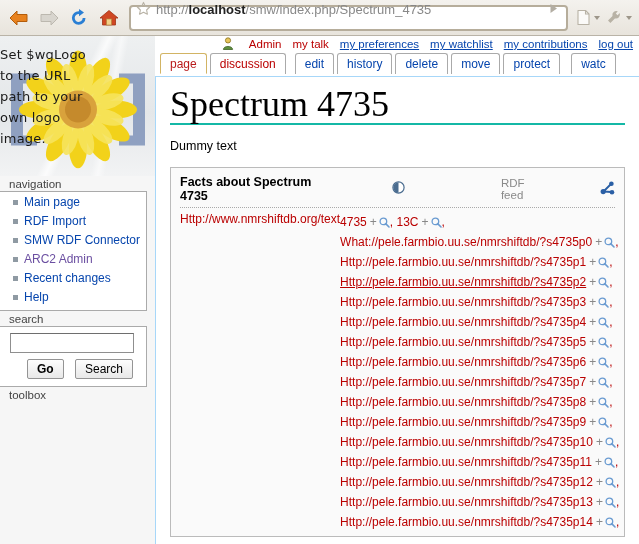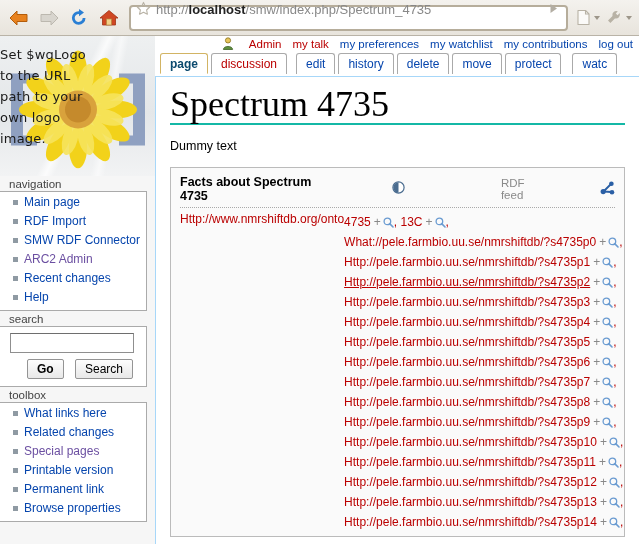--- a/index.html
+++ b/index.html
@@ -190,21 +190,21 @@
     height: 17px;
     padding-right: 6px;
     text-align: right;
     font-size: 11.5px;
     line-height: 17px;
     white-space: nowrap;
     background: #ffffff;
   }
   #personal-bar a { text-decoration: none; margin-left: 11px; }
   #personal-bar a.new { color: #ba0000; }
-  #personal-bar a.normal { color: #0645ad; }
+  #personal-bar a.normal { color: #0645ad; text-decoration: underline; }
   #user-icon { vertical-align: -2px; margin-right: 1px; }
 
   #tabs-bar {
     position: relative;
     height: 23px;
     white-space: nowrap;
     padding-left: 5px;
     background: #ffffff;
   }
   .tab {
@@ -216,22 +216,22 @@
     font-size: 12px;
     border: 1px solid #aaaaaa;
     border-bottom: none;
     border-radius: 3px 3px 0 0;
     background: #ffffff;
     color: #0645ad;
     text-decoration: none;
     vertical-align: bottom;
   }
   .tab.selected {
-    font-weight: bold;
-    color: #0c4a6e;
+    font-weight: normal;
+    color: #b91c1c;
     border-color: #d2b464;
     border-bottom: 1px solid #ffffff;
     position: relative;
     z-index: 2;
   }
   .tab.new { color: #ba0000; }
   .tab.spaced { margin-left: 6px; }
   .tab.rightmost { margin-left: 8px; }
 
   #content-body {
@@ -442,30 +442,20 @@
         <input id="search-input" type="text" placeholder="" style="">
         <div id="search-buttons">
           <button id="go-button">Go</button>
           <button id="search-button">Search</button>
         </div>
       </div>
     </div>
 
     <div class="portlet">
       <h5>toolbox</h5>
-      <div class="pBody">
-        <ul id="toolbox-list">
-            <li><a href="#">What links here</a></li>
-            <li><a href="#">Related changes</a></li>
-            <li><a href="#" class="visited">Special pages</a></li>
-            <li><a href="#">Printable version</a></li>
-            <li><a href="#">Permanent link</a></li>
-            <li><a href="#">Browse properties</a></li>
-          </ul>
-      </div>
     </div>
   </div>
 
   <div id="content-col">
 
     <div id="personal-bar">
       <span id="user-icon">
         <svg width="12" height="13" viewBox="0 0 12 13">
           <circle cx="6" cy="3.4" r="2.6" fill="#e8c65a" stroke="#8a7220" stroke-width=".8"></circle>
           <path d="M1.4 12.5 C1.4 8.4 10.6 8.4 10.6 12.5 Z" fill="#5f8f3e" stroke="#3d6226" stroke-width=".8"></path>
@@ -497,21 +487,21 @@
               <circle cx="11.4" cy="2.8" r="2.3" fill="#2a5fa5"></circle>
               <circle cx="12" cy="11.2" r="2.3" fill="#2a5fa5"></circle>
             </svg>
           </span>
         </div>
 
         <table id="facts-table">
           <tbody>
             <tr>
               <td class="prop-cell">
-                <a href="#">Http://www.nmrshiftdb.org/onto</a>
+                <a href="#">Http://www.nmrshiftdb.org/text</a>
               </td>
               <td class="val-cell" id="facts-values"><span class="val-item"><a href="#">4735</a><span class="plus">+</span><span><svg class="magnifier" width="11" height="11" viewBox="0 0 11 11">
                         <circle cx="4.4" cy="4.4" r="3.3" fill="none" stroke="#6a9bd1" stroke-width="1.3"></circle>
                         <path d="M6.9 6.9 L10 10" stroke="#6a9bd1" stroke-width="1.6" stroke-linecap="round"></path>
                       </svg></span><span class="comma">,</span></span> <span class="val-item"><a href="#">13C</a><span class="plus">+</span><span><svg class="magnifier" width="11" height="11" viewBox="0 0 11 11">
                         <circle cx="4.4" cy="4.4" r="3.3" fill="none" stroke="#6a9bd1" stroke-width="1.3"></circle>
                         <path d="M6.9 6.9 L10 10" stroke="#6a9bd1" stroke-width="1.6" stroke-linecap="round"></path>
                       </svg></span><span class="comma">,</span></span><br><span class="val-item"><a href="#">What://pele.farmbio.uu.se/nmrshiftdb/?s4735p0</a><span class="plus">+</span><span><svg class="magnifier" width="11" height="11" viewBox="0 0 11 11">
                         <circle cx="4.4" cy="4.4" r="3.3" fill="none" stroke="#6a9bd1" stroke-width="1.3"></circle>
                         <path d="M6.9 6.9 L10 10" stroke="#6a9bd1" stroke-width="1.6" stroke-linecap="round"></path>

